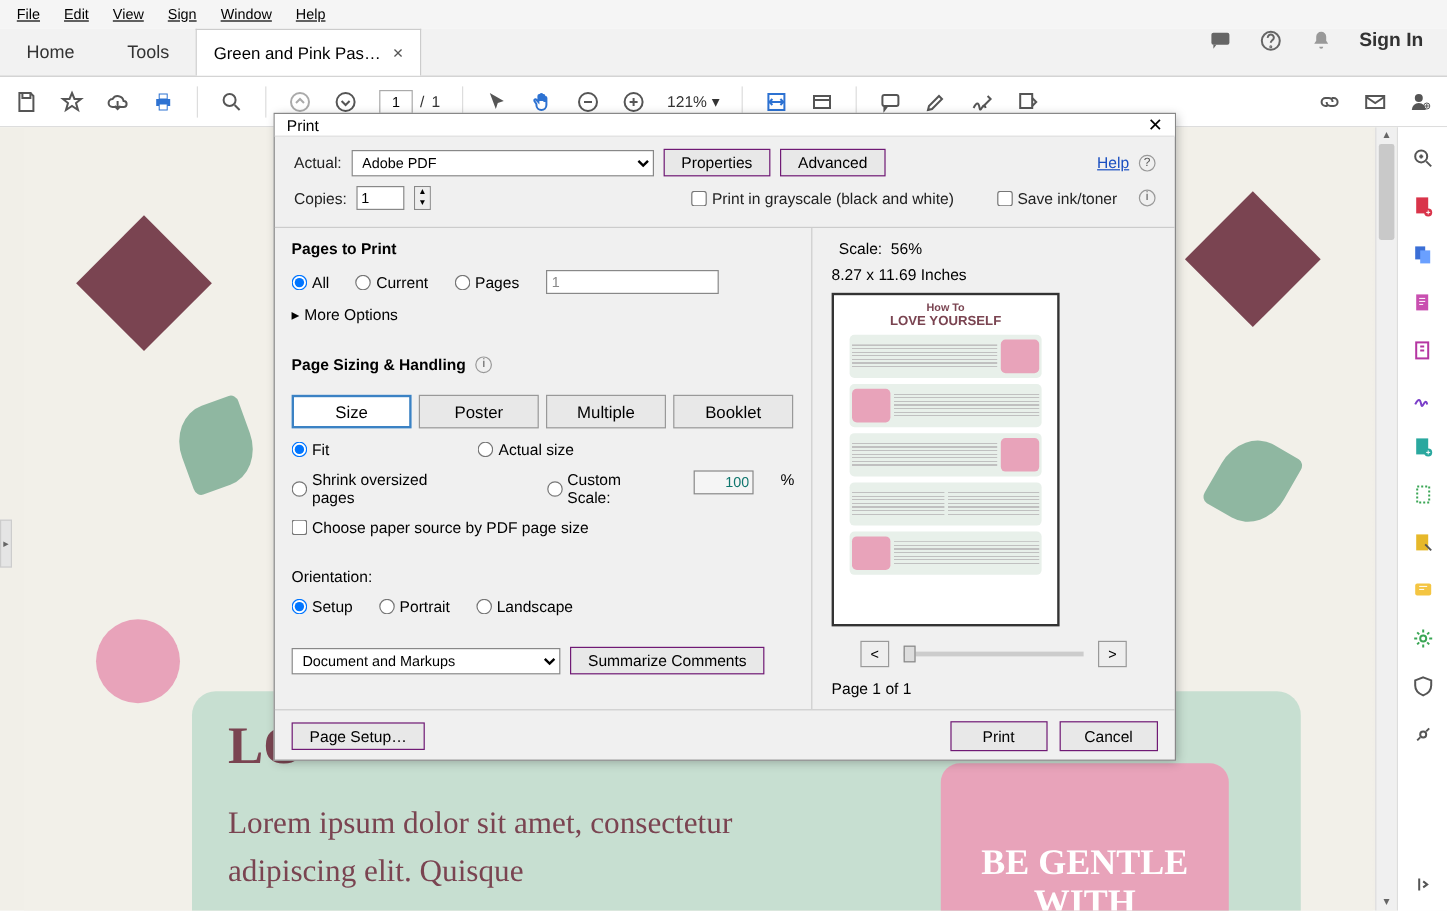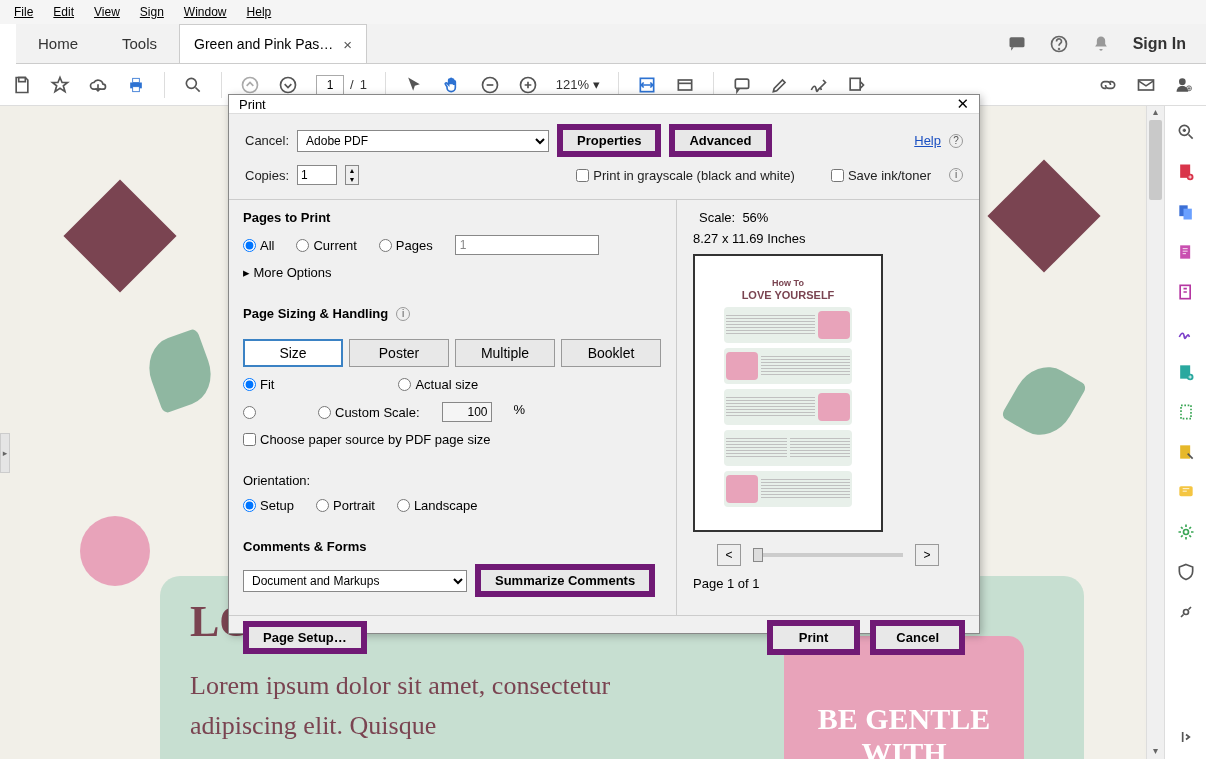--- a/index.html
+++ b/index.html
@@ -3,21 +3,21 @@
 <meta charset="utf-8">
 <style>
 * { box-sizing: border-box; margin: 0; padding: 0; font-family: "Segoe UI", Arial, sans-serif; }
 body { width: 1206px; height: 759px; background: #fff; overflow: hidden; position: relative; }
 
 
 .menubar { height: 24px; background: #f5f5f5; display: flex; align-items: center; padding: 0 4px; font-size: 12px; text-decoration: underline; }
 .menubar span { padding: 3px 10px; cursor: default; }
 
 
-.tabbar { height: 40px; background: #f2f2f2; border-bottom: 1px solid #ccc; display: flex; align-items: center; margin-left: 16px; }
+.tabbar { height: 40px; background: #f2f2f2; border-bottom: 1px solid #ccc; display: flex; align-items: flex-start; }
 .tab-nav { padding: 0 22px; font-size: 15px; color: #333; height: 100%; display: flex; align-items: center; }
 .tab-doc { background: #fff; border-top: 1px solid #ccc; border-left: 1px solid #ccc; border-right: 1px solid #ccc; padding: 0 14px; height: 100%; display: flex; align-items: center; font-size: 14px; gap: 10px; }
 .tab-doc .close { font-size: 15px; color: #555; }
 .tabbar-right { margin-left: auto; display: flex; align-items: center; gap: 22px; padding-right: 20px; }
 .tabbar-right .icon { width: 20px; height: 20px; color: #666; }
 .signin { font-size: 16px; color: #333; font-weight: 600; }
 
 
 .toolbar { height: 42px; border-bottom: 1px solid #ddd; display: flex; align-items: center; padding: 0 12px; gap: 18px; }
 .toolbar .sep { width: 1px; height: 26px; background: #ddd; }
@@ -53,21 +53,21 @@
 
 
 .dialog { position: absolute; left: 228px; top: 94px; width: 752px; height: 540px; background: #f0f0f0; border: 1px solid #888; box-shadow: 2px 2px 8px rgba(0,0,0,.25); display: flex; flex-direction: column; }
 .dlg-title { height: 30px; background: #fff; display: flex; align-items: center; justify-content: space-between; padding: 0 10px; font-size: 13px; border-bottom: 1px solid #ddd; }
 .dlg-title .x { font-size: 15px; cursor: default; }
 .dlg-body { flex: 1; display: flex; flex-direction: column; }
 .dlg-top { padding: 10px 16px 6px; font-size: 13px; }
 .row { display: flex; align-items: center; gap: 8px; margin-bottom: 8px; }
 .row label { color: #222; }
 select.printer { flex: 0 0 252px; height: 22px; border: 1px solid #888; background: #fff; font-size: 12px; padding: 0 4px; }
-.btn { background: #e8e8e8; border: 6px solid #701a75; padding: 3px 14px; font-size: 13px; cursor: default; font-weight: bold; }
+.btn { background: #e8e8e8; border: 1px solid #701a75; padding: 3px 14px; font-size: 13px; cursor: default; }
 input.copies { width: 40px; height: 20px; border: 1px solid #888; text-align: left; padding: 0 3px; font-size: 12px; }
 .spin { display: inline-flex; flex-direction: column; border: 1px solid #888; height: 20px; }
 .spin span { width: 12px; height: 9px; font-size: 7px; text-align: center; line-height: 9px; background: #eee; }
 .chk { display: flex; align-items: center; gap: 4px; font-size: 13px; }
 .chk input { width: 13px; height: 13px; }
 .help { color: #1a4fc1; text-decoration: underline; font-size: 13px; margin-left: auto; }
 .info-i { width: 14px; height: 14px; border: 1px solid #999; border-radius: 50%; font-size: 10px; text-align: center; line-height: 12px; color: #555; }
 
 .dlg-mid { flex: 1; display: flex; border-top: 1px solid #ccc; }
 .dlg-left { width: 448px; border-right: 1px solid #ccc; padding: 10px 14px; font-size: 13px; display: flex; flex-direction: column; gap: 10px; overflow: hidden; }
@@ -75,27 +75,27 @@
 .radio-row { display: flex; gap: 22px; }
 .radio-row label { display: flex; align-items: center; gap: 4px; }
 .radio-row input[type=radio] { width: 13px; height: 13px; }
 .pages-input { width: 144px; height: 20px; border: 1px solid #888; background: #fff; color: #888; font-size: 12px; padding: 0 4px; }
 .more-opt { display: flex; align-items: center; gap: 4px; font-size: 13px; }
 
 .sizing-btns { display: flex; gap: 6px; }
 .sizing-btns .sbtn { flex: 0 0 100px; height: 28px; border: 1px solid #999; background: #e8e8e8; font-size: 14px; display: flex; align-items: center; justify-content: center; }
 .sizing-btns .sbtn.active { background: #fff; border: 2px solid #3b82c4; }
 
-.scale-input { width: 50px; height: 20px; border: 1px solid #888; font-size: 12px; text-align: right; padding: 0 3px; background: #f5f5f5; color: #000000; }
+.scale-input { width: 50px; height: 20px; border: 1px solid #888; font-size: 12px; text-align: right; padding: 0 3px; background: #f5f5f5; color: #0f766e; }
 
 .comments-sel { width: 224px; height: 22px; border: 1px solid #888; background: #fff; font-size: 12px; padding: 0 4px; }
 
 .dlg-right { flex: 1; padding: 10px 16px; font-size: 13px; display: flex; flex-direction: column; align-items: flex-start; }
 .preview-meta { align-self: flex-start; margin-left: 6px; }
-.preview-box { width: 190px; height: 278px; border: 2px solid #333; background: #fff; margin-top: 8px; padding: 23px; display: flex; flex-direction: column; align-items: center; gap: 2px; }
+.preview-box { width: 190px; height: 278px; border: 2px solid #333; background: #fff; margin-top: 8px; padding: 6px; display: flex; flex-direction: column; align-items: center; gap: 2px; }
 .preview-box .pv-title { font-size: 9px; color: #7a4451; font-weight: 700; text-align: center; line-height: 1.1; }
 .pv-row { width: 92%; height: 36px; background: #e8f0ea; border-radius: 4px; margin-top: 3px; display: flex; align-items: center; padding: 2px; gap: 3px; }
 .pv-row .pv-pink { width: 32px; height: 28px; background: #e8a3ba; border-radius: 4px; }
 .pv-row .pv-txt { flex: 1; height: 20px; background: repeating-linear-gradient(#c0c0c0 0 1px, transparent 1px 3px); }
 .pv-nav { display: flex; align-items: center; gap: 12px; margin-top: 12px; width: 100%; justify-content: center; }
 .pv-nav .nbtn { width: 24px; height: 22px; border: 1px solid #999; background: #eee; font-size: 12px; display: flex; align-items: center; justify-content: center; }
 .pv-nav .slider { flex: 1; max-width: 150px; height: 4px; background: #ccc; position: relative; }
 .pv-nav .slider .knob { position: absolute; left: 0; top: -5px; width: 10px; height: 14px; background: #ddd; border: 1px solid #888; }
 .pv-page { margin-top: 10px; font-size: 13px; }
 
@@ -314,21 +314,21 @@
 </div>
 
 <div class="dialog">
   <div class="dlg-title">
     <span>Print</span>
     <span class="x">✕</span>
   </div>
   <div class="dlg-body">
     <div class="dlg-top">
       <div class="row">
-        <label>Cancel:</label>
+        <label>Actual:</label>
         <select class="printer">
           <option>Adobe PDF</option>
         </select>
         <button class="btn">Properties</button>
         <button class="btn">Advanced</button>
         <a class="help">Help</a>
         <span class="info-i">?</span>
       </div>
       <div class="row">
         <label>Copies:</label>
@@ -389,20 +389,21 @@
             </label>
           <div style="width:80px"></div>
           <label>
               <input type="radio" name="sz" style="">
               <span>Actual size</span>
             </label>
         </div>
         <div class="radio-row">
           <label>
               <input type="radio" name="sz" style="">
+              <span>Shrink oversized pages</span>
             </label>
           <div style="width:18px"></div>
           <label>
               <input type="radio" name="sz" style="">
               <span>Custom Scale:</span>
             </label>
           <input class="scale-input" value="100" style="">
           <span>%</span>
         </div>
         <label class="chk">
@@ -421,21 +422,20 @@
               <input type="radio" name="or" style="">
               <span>Portrait</span>
             </label>
           <label>
               <input type="radio" name="or" style="">
               <span>Landscape</span>
             </label>
         </div>
 
         <div style="height:6px"></div>
-        <div class="section-h">Comments &amp; Forms</div>
         <div class="row">
           <select class="comments-sel"><option>Document and Markups</option></select>
           <button class="btn">Summarize Comments</button>
         </div>
       </div>
 
       <div class="dlg-right">
         <div class="preview-meta"><span>Scale:</span>&nbsp;&nbsp;<span>56%</span></div>
         <div style="height:6px"></div>
         <div>8.27 x 11.69 Inches</div>

